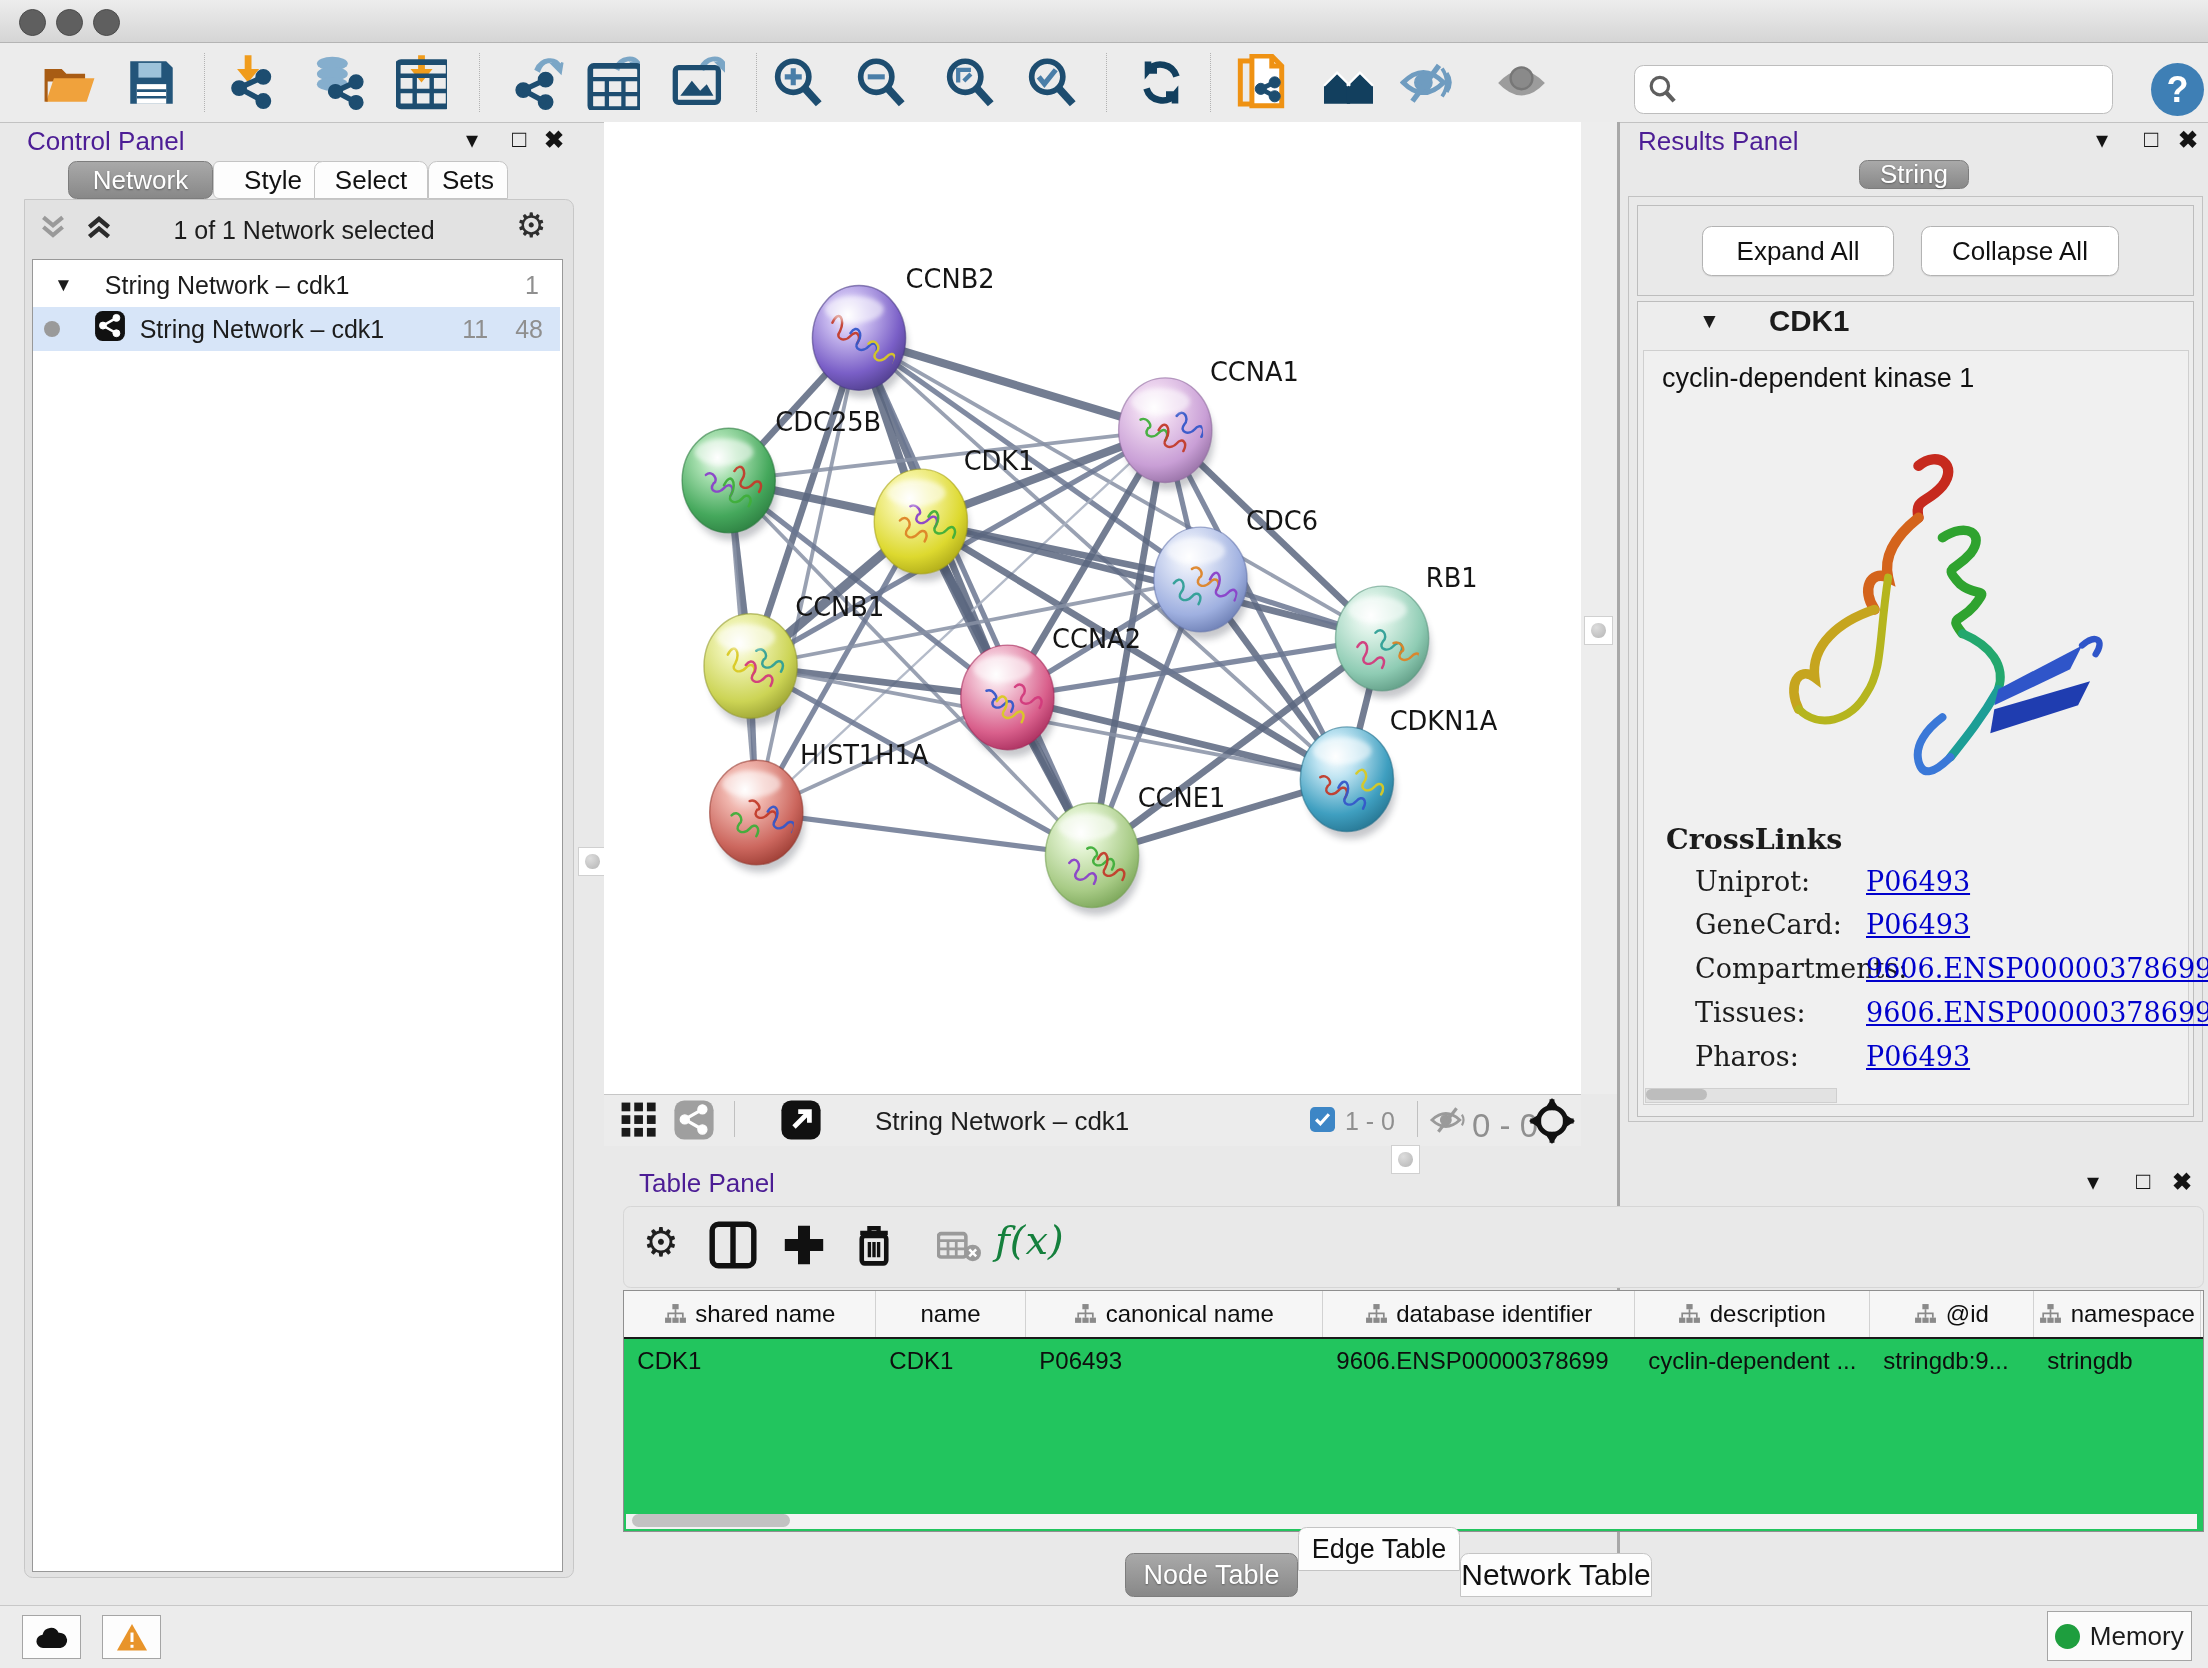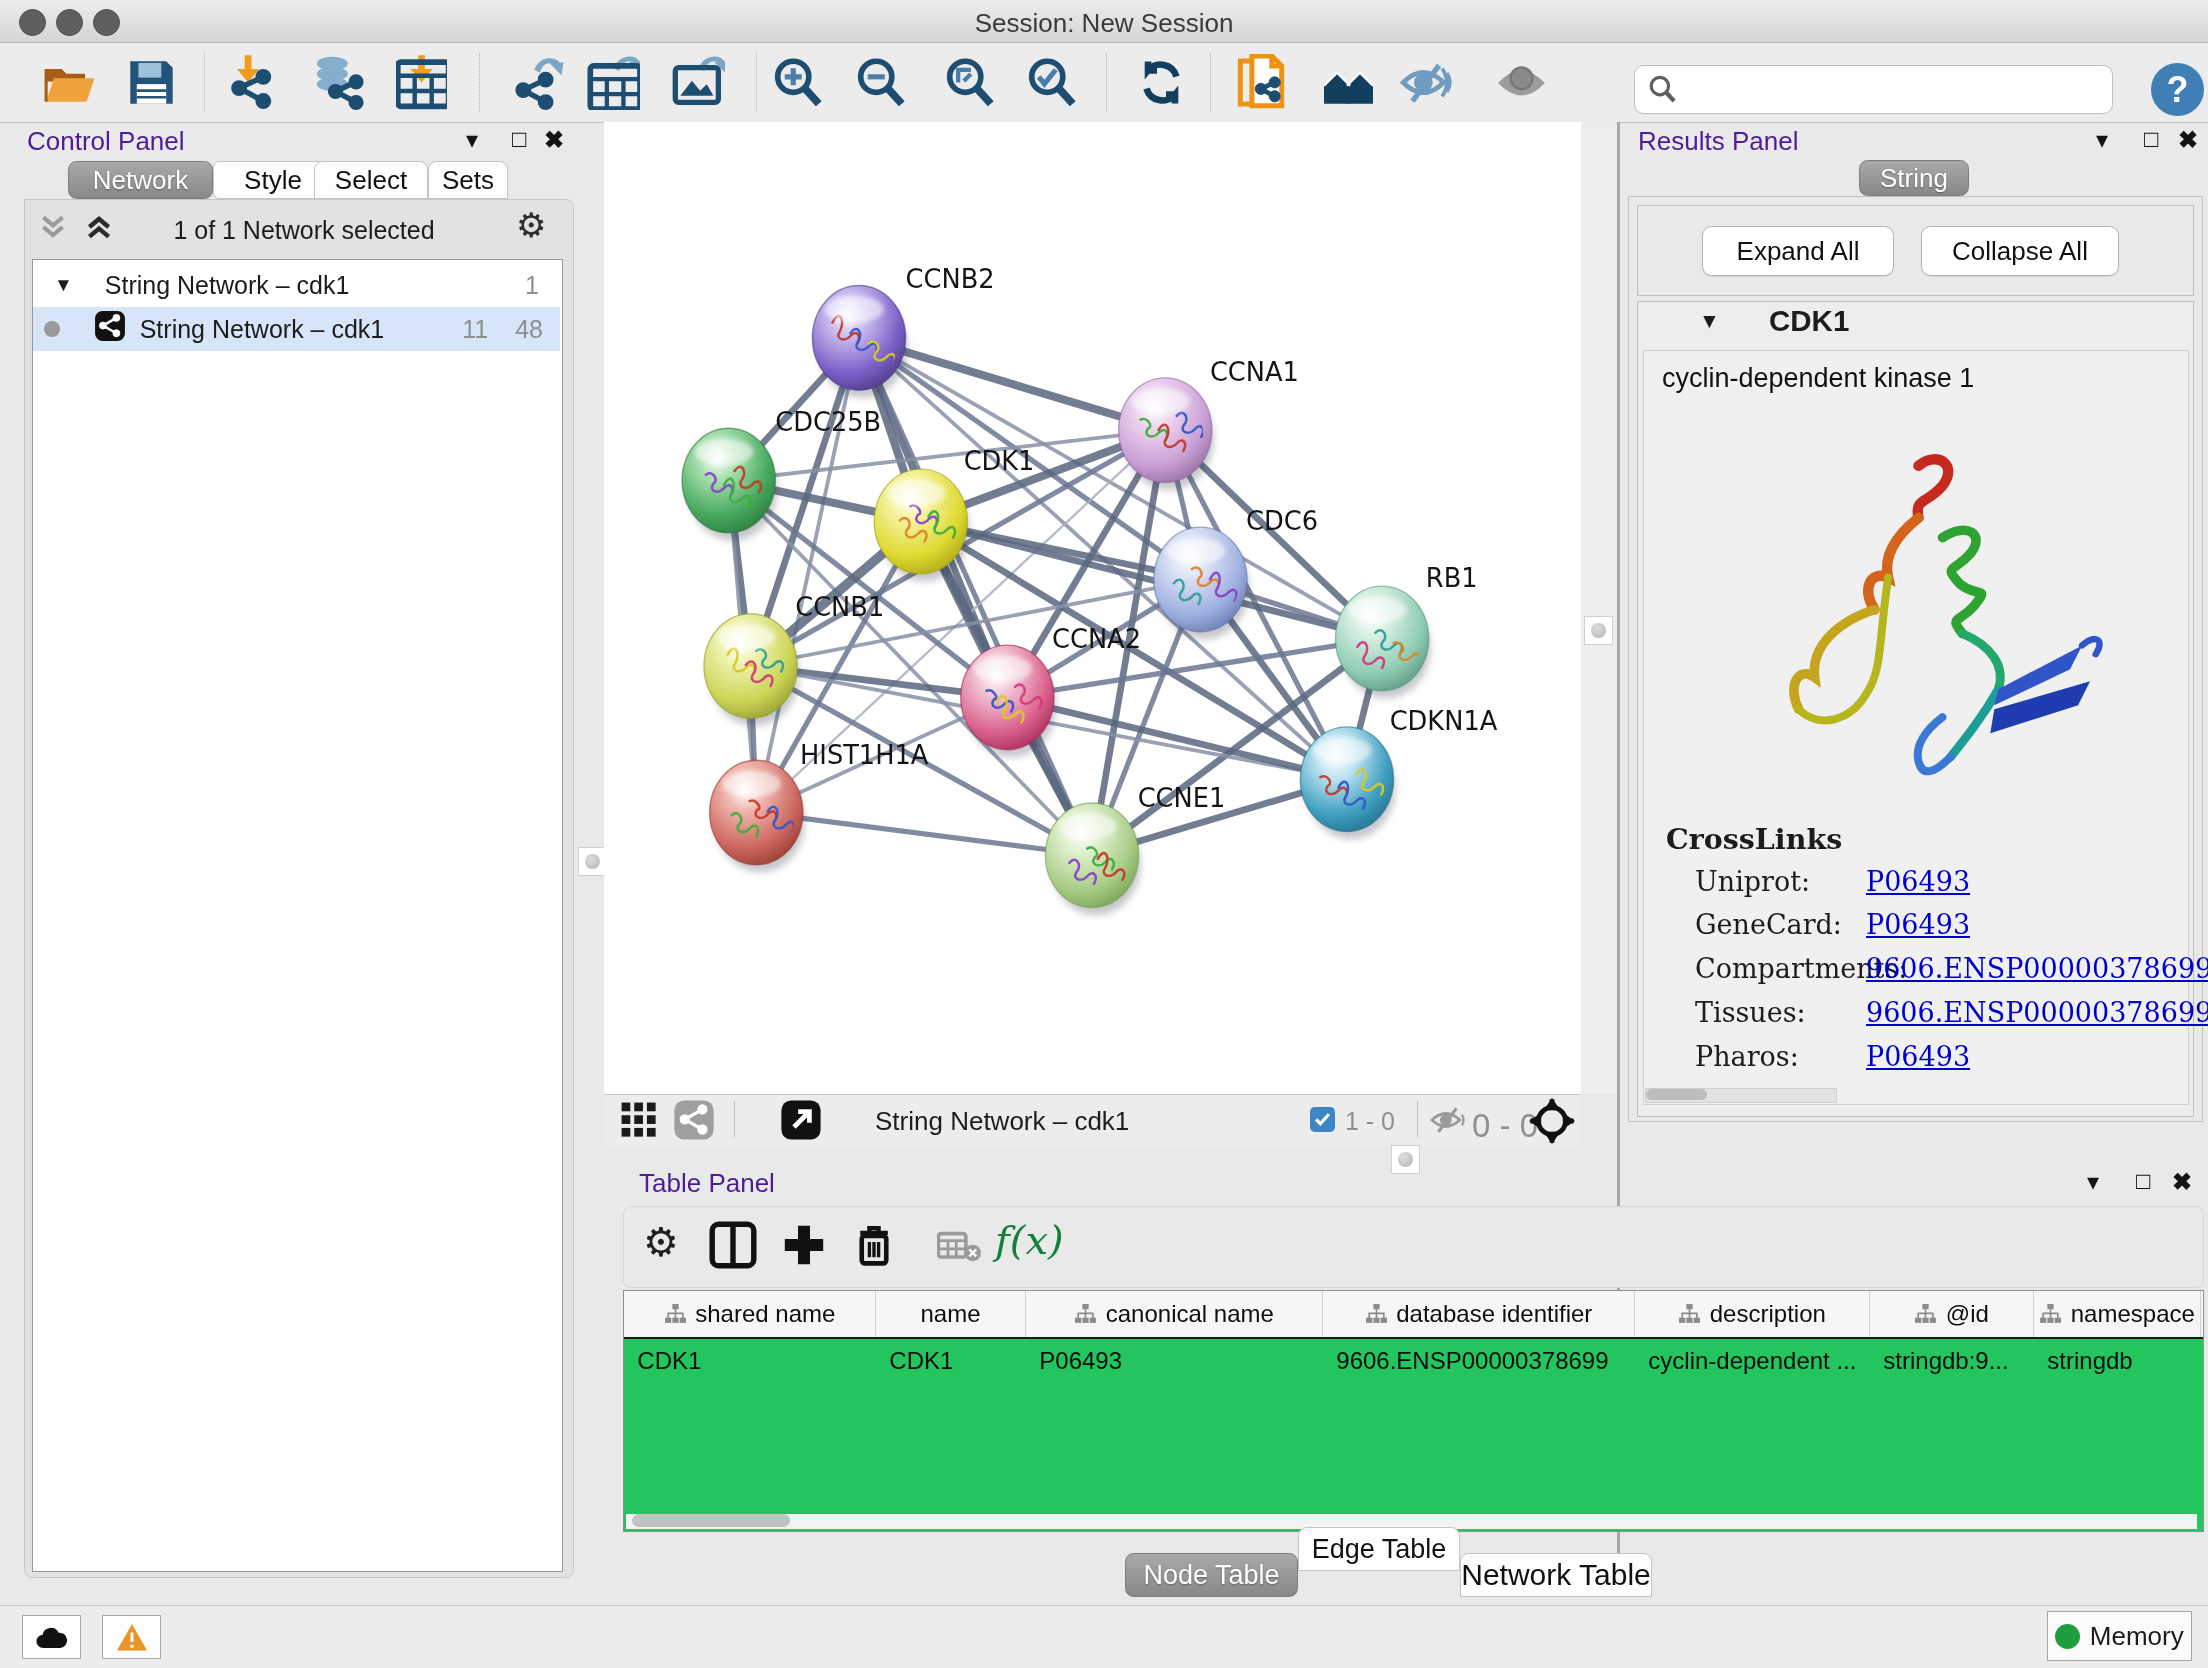--- a/index.html
+++ b/index.html
@@ -77,21 +77,20 @@
       </g>
 </defs>
 </svg>
 
 <div class="app">
 
   <div class="abs titlebar"></div>
   <div class="abs tl-dot" style="left:19px;top:8.6px;"></div>
   <div class="abs tl-dot" style="left:56px;top:8.6px;"></div>
   <div class="abs tl-dot" style="left:93px;top:8.6px;"></div>
-  <div class="abs win-title">Session: New Session</div>
 
   <div class="abs toolbar"></div>
   <span class="tbi" style="left:42px;">
     <svg width="53" height="48" viewBox="0 0 34 30">
         <path d="M2 6 h10 l3 3 h12 v5 H2 Z" fill="#a85c14"></path>
         <path d="M2 27 L7 12 h26 l-5 15 Z" fill="#f0a23c"></path>
         <path d="M2 27 V6" stroke="#a85c14" stroke-width="2"></path>
       </svg>
     </span>
   <span class="tbi" style="left:124px;">
@@ -639,21 +638,21 @@
         <path d="M17 0 l4 6 h-8 Z M17 34 l4 -6 h-8 Z M0 17 l6 -4 v8 Z M34 17 l-6 -4 v8 Z" fill="#111"></path>
       </svg></span>
 
   <div class="handle" style="left:1391px;top:1145px;"></div>
 
   <div class="abs ptitle" style="left:1638px;top:126px;">Results Panel</div>
   <div class="abs wbtn" style="left:2096px;top:126px;">▾</div>
   <div class="abs wbtn" style="left:2144px;top:125px;">□</div>
   <div class="abs wbtn" style="left:2178px;top:126px;font-weight:bold;">✖</div>
   <div class="abs" style="left:1628px;top:196px;width:573px;height:924px;background:#e9e9e9;border:1px solid #c2c2c2;"></div>
-  <div class="abs tab sel" style="left:1859px;top:160px;width:110px;height:36px;">String</div>
+  <div class="abs tab sel" style="left:1859px;top:160px;width:110px;height:29px;">String</div>
   <div class="abs" style="left:1637px;top:205px;width:555px;height:89px;border:1px solid #bdbdbd;"></div>
   <div class="abs btn" style="left:1702px;top:226px;width:190px;height:48px;">Expand All</div>
   <div class="abs btn" style="left:1921px;top:226px;width:196px;height:48px;">Collapse All</div>
   <div class="abs" style="left:1637px;top:301px;width:555px;height:814px;border:1px solid #bdbdbd;background:#ededed;"></div>
   <span class="abs" style="left:1699px;top:309px;font-size:21px;">▼</span>
   <div class="abs" style="left:1769px;top:304px;font-size:29.5px;font-weight:bold;">CDK1</div>
   <div class="abs" style="left:1643px;top:350px;width:544px;height:753px;background:#f0f0f0;border:1px solid #cfcfcf;"></div>
   <div class="abs xl-label" style="left:1662px;top:363px;">cyclin-dependent kinase 1</div>
   <svg class="abs" style="left:1679px;top:409px;" width="447" height="409" viewBox="0 0 560 430">
     <g fill="none" stroke-linecap="round">

